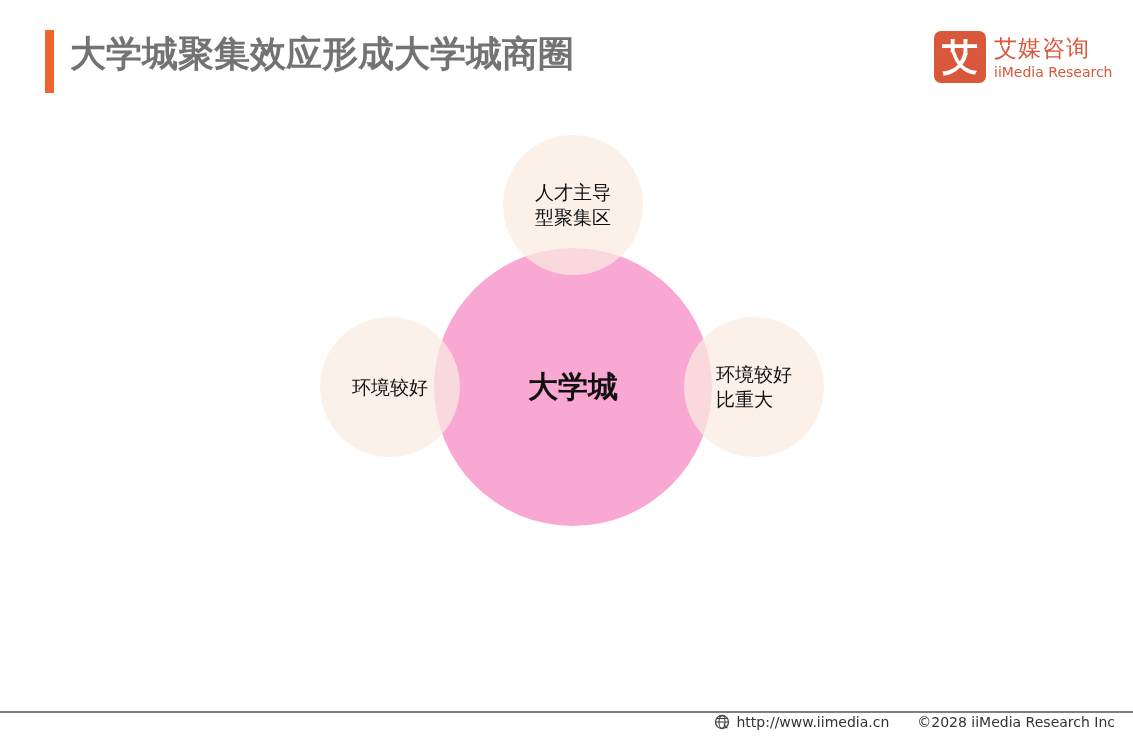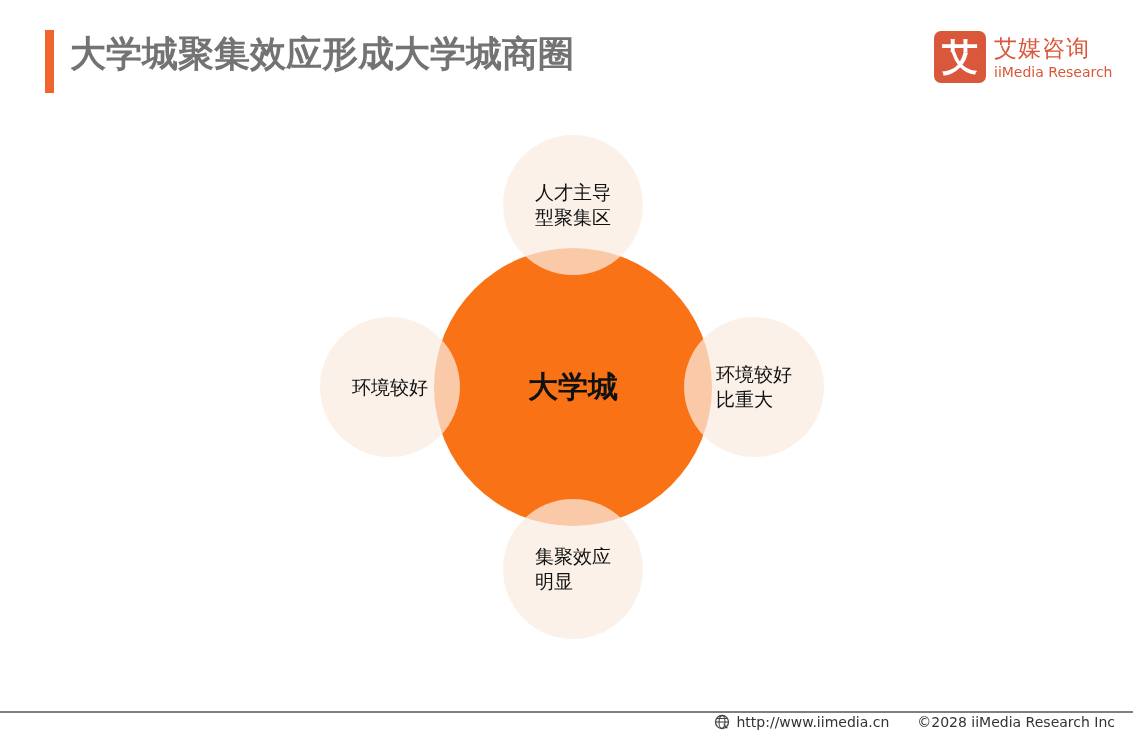--- a/index.html
+++ b/index.html
@@ -9,21 +9,21 @@
   }
   .title-bar { position: absolute; left: 45px; top: 30px; width: 9px; height: 63px; background: #f0652f; }
   .title { position: absolute; left: 70px; top: 30px; font-size: 36px; font-weight: bold; color: #737373; line-height: 48px; letter-spacing: 0px; text-align: center; }
   .logo { position: absolute; left: 934px; top: 31px; display: flex; align-items: center; }
   .logo-box { width: 52px; height: 52px; border-radius: 7px; background: #d9573a; color: #fff; font-size: 36px; font-weight: bold; display: flex; align-items: center; justify-content: center; line-height: 1; }
   .logo-text { margin-left: 8px; display: flex; flex-direction: column; }
   .logo-cn { color: #d9573a; font-size: 23px; font-weight: normal; line-height: 30px; letter-spacing: 1px; }
   .logo-en { color: #d9573a; font-size: 14px; line-height: 18px; }
   .diagram { position: absolute; left: 0; top: 0; width: 1133px; height: 737px; }
   .circle { position: absolute; border-radius: 50%; display: flex; align-items: center; justify-content: center; text-align: left; }
-  .center { left: 434px; top: 248px; width: 278px; height: 278px; background: #f97316; z-index: 1; }
+  .center { left: 434px; top: 248px; width: 278px; height: 278px; background: #f9a8d4; z-index: 1; }
   .center-label { font-size: 30px; font-weight: bold; color: #111; position: relative; z-index: 5; }
   .sat { width: 140px; height: 140px; background: rgba(250, 235, 224, 0.72); z-index: 2; }
   .sat-label { font-size: 19px; color: #111; line-height: 25px; position: relative; z-index: 5; white-space: pre-line; }
   .top { left: 503px; top: 135px; }
   .left { left: 320px; top: 317px; }
   .right { left: 684px; top: 317px; }
   .bottom { left: 503px; top: 499px; }
   .footer-line { position: absolute; left: 0; top: 711px; width: 1133px; height: 2px; background: #7f7f7f; }
   .footer { position: absolute; top: 714px; right: 18px; font-size: 14px; color: #333; display: flex; align-items: center; font-family: "DejaVu Sans", sans-serif; }
   .globe { width: 16px; height: 16px; margin-right: 6px; }
@@ -51,24 +51,20 @@
     <span class="sat-label">人才主导
 型聚集区</span>
   </div>
   <div class="circle sat left">
     <span class="sat-label">环境较好</span>
   </div>
   <div class="circle sat right">
     <span class="sat-label">环境较好
 比重大</span>
   </div>
-  <div class="circle sat bottom">
-    <span class="sat-label">集聚效应
-明显</span>
-  </div>
 </div>
 
 <div class="footer-line"></div>
 <div class="footer">
   <svg class="globe" viewBox="0 0 16 16">
     <circle cx="8" cy="8" r="6.5" fill="none" stroke="#444" stroke-width="1.3"></circle>
     <ellipse cx="8" cy="8" rx="3" ry="6.5" fill="none" stroke="#444" stroke-width="1.1"></ellipse>
     <line x1="1.5" y1="8" x2="14.5" y2="8" stroke="#444" stroke-width="1.1"></line>
     <line x1="2.5" y1="4.5" x2="13.5" y2="4.5" stroke="#444" stroke-width="1"></line>
     <path d="M9 9 L14 14 L12 14.5 L11 13 Z" fill="#444"></path>

